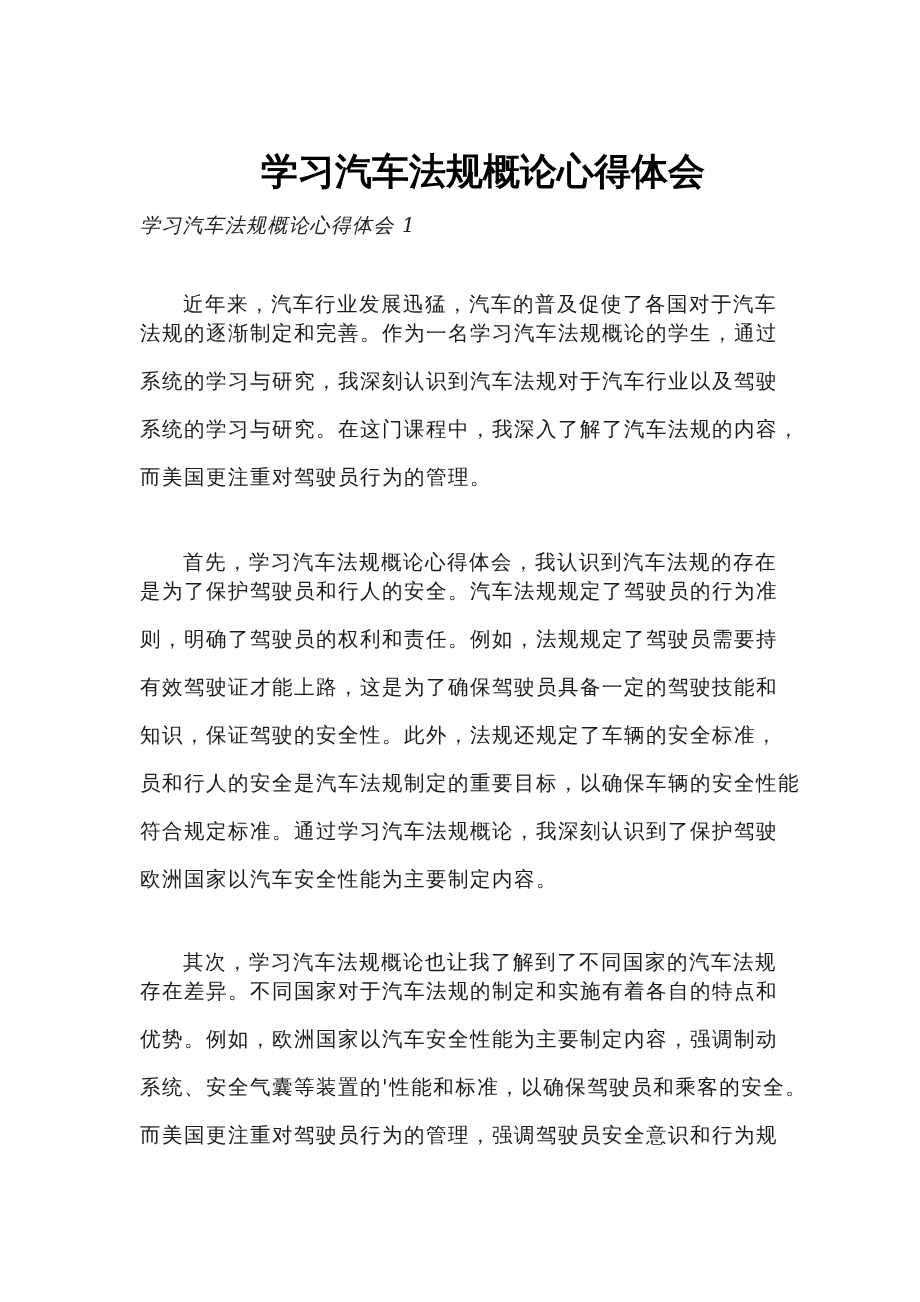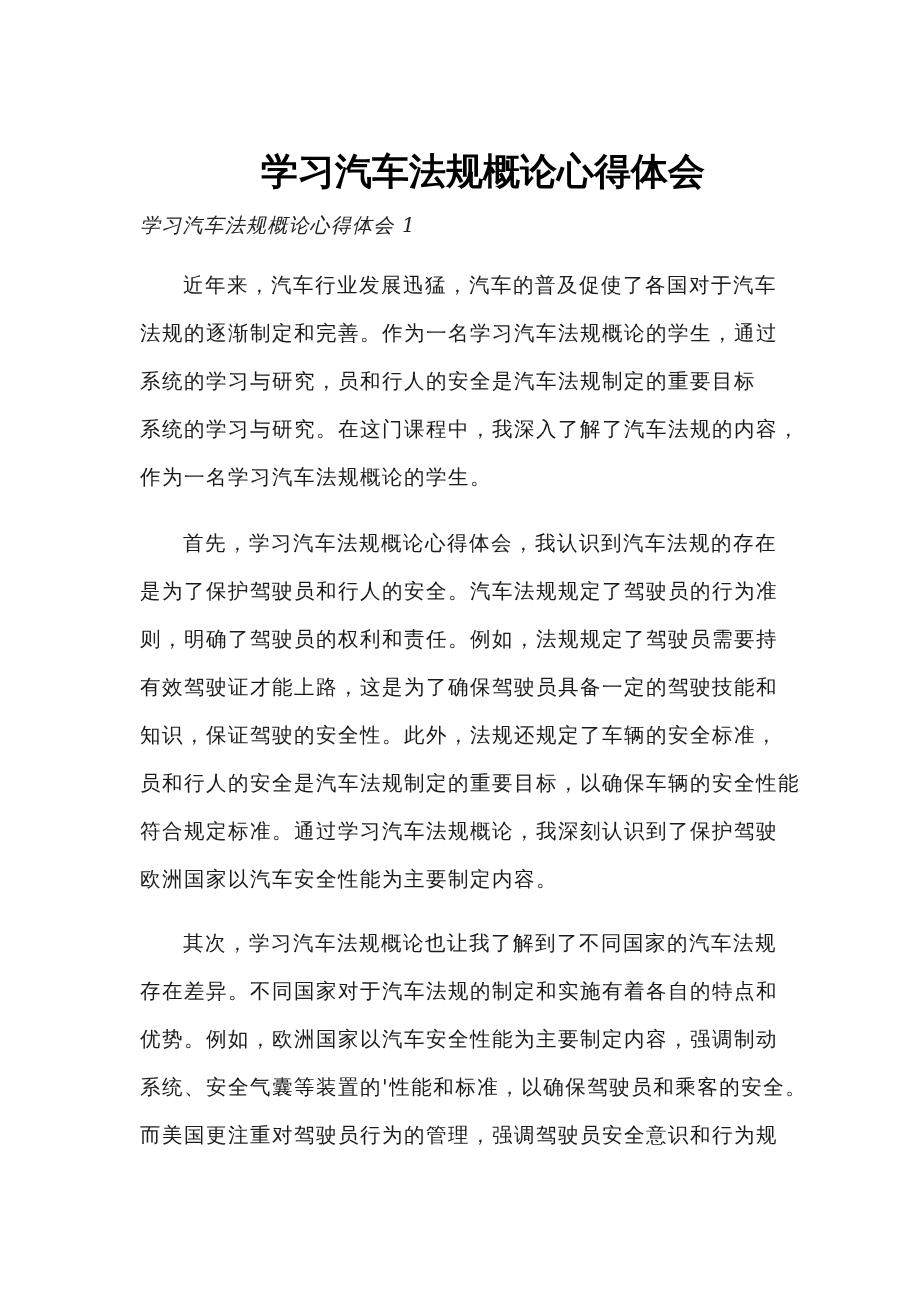--- a/index.html
+++ b/index.html
@@ -6,35 +6,35 @@
   body { width: 920px; height: 1302px; position: relative; overflow: hidden;
          font-family: "DejaVu Serif", "Liberation Serif", serif; color: #111; }
   .page { position: absolute; left: 0; top: 0; width: 920px; height: 1302px; background: #fff; }
   .title { position: absolute; left: 0; width: 920px; top: 148px; text-align: center;
            font-family: Liberation Serif, serif; font-weight: bold;
            font-size: 37px; line-height: 48px; letter-spacing: 0px; color: #000; margin-left: 23px; }
   .subtitle { position: absolute; left: 140px; top: 210px; font-size: 20px; line-height: 30px;
               letter-spacing: 1.2px; color: #222; white-space: nowrap; font-style: italic; }
   .line { position: absolute; left: 140px; font-size: 20.5px; line-height: 30px;
           white-space: nowrap; color: #1a1a1a; letter-spacing: 1.5px; }
-  .indent { left: 183px; }
+  .indent { left: 183px; margin-top: 19px; }
 </style>
 </head>
 <body>
 
 <div class="page">
   <div class="title">学习汽车法规概论心得体会</div>
   <div class="subtitle">学习汽车法规概论心得体会 1</div>
 
   <div>
     <div class="line indent" style="top:270px">近年来，汽车行业发展迅猛，汽车的普及促使了各国对于汽车</div>
     <div class="line" style="top:318px">法规的逐渐制定和完善。作为一名学习汽车法规概论的学生，通过</div>
-    <div class="line" style="top:366px">系统的学习与研究，员和行人的安全是汽车法规制定的重要目标</div>
+    <div class="line" style="top:366px">系统的学习与研究，我深刻认识到汽车法规对于汽车行业以及驾驶</div>
     <div class="line" style="top:414px">系统的学习与研究。在这门课程中，我深入了解了汽车法规的内容，</div>
-    <div class="line" style="top:462px">作为一名学习汽车法规概论的学生。</div>
+    <div class="line" style="top:462px">而美国更注重对驾驶员行为的管理。</div>
   </div>
 
   <div>
     <div class="line indent" style="top:528px">首先，学习汽车法规概论心得体会，我认识到汽车法规的存在</div>
     <div class="line" style="top:576px">是为了保护驾驶员和行人的安全。汽车法规规定了驾驶员的行为准</div>
     <div class="line" style="top:624px">则，明确了驾驶员的权利和责任。例如，法规规定了驾驶员需要持</div>
     <div class="line" style="top:672px">有效驾驶证才能上路，这是为了确保驾驶员具备一定的驾驶技能和</div>
     <div class="line" style="top:720px">知识，保证驾驶的安全性。此外，法规还规定了车辆的安全标准，</div>
     <div class="line" style="top:768px">员和行人的安全是汽车法规制定的重要目标，以确保车辆的安全性能</div>
     <div class="line" style="top:816px">符合规定标准。通过学习汽车法规概论，我深刻认识到了保护驾驶</div>

